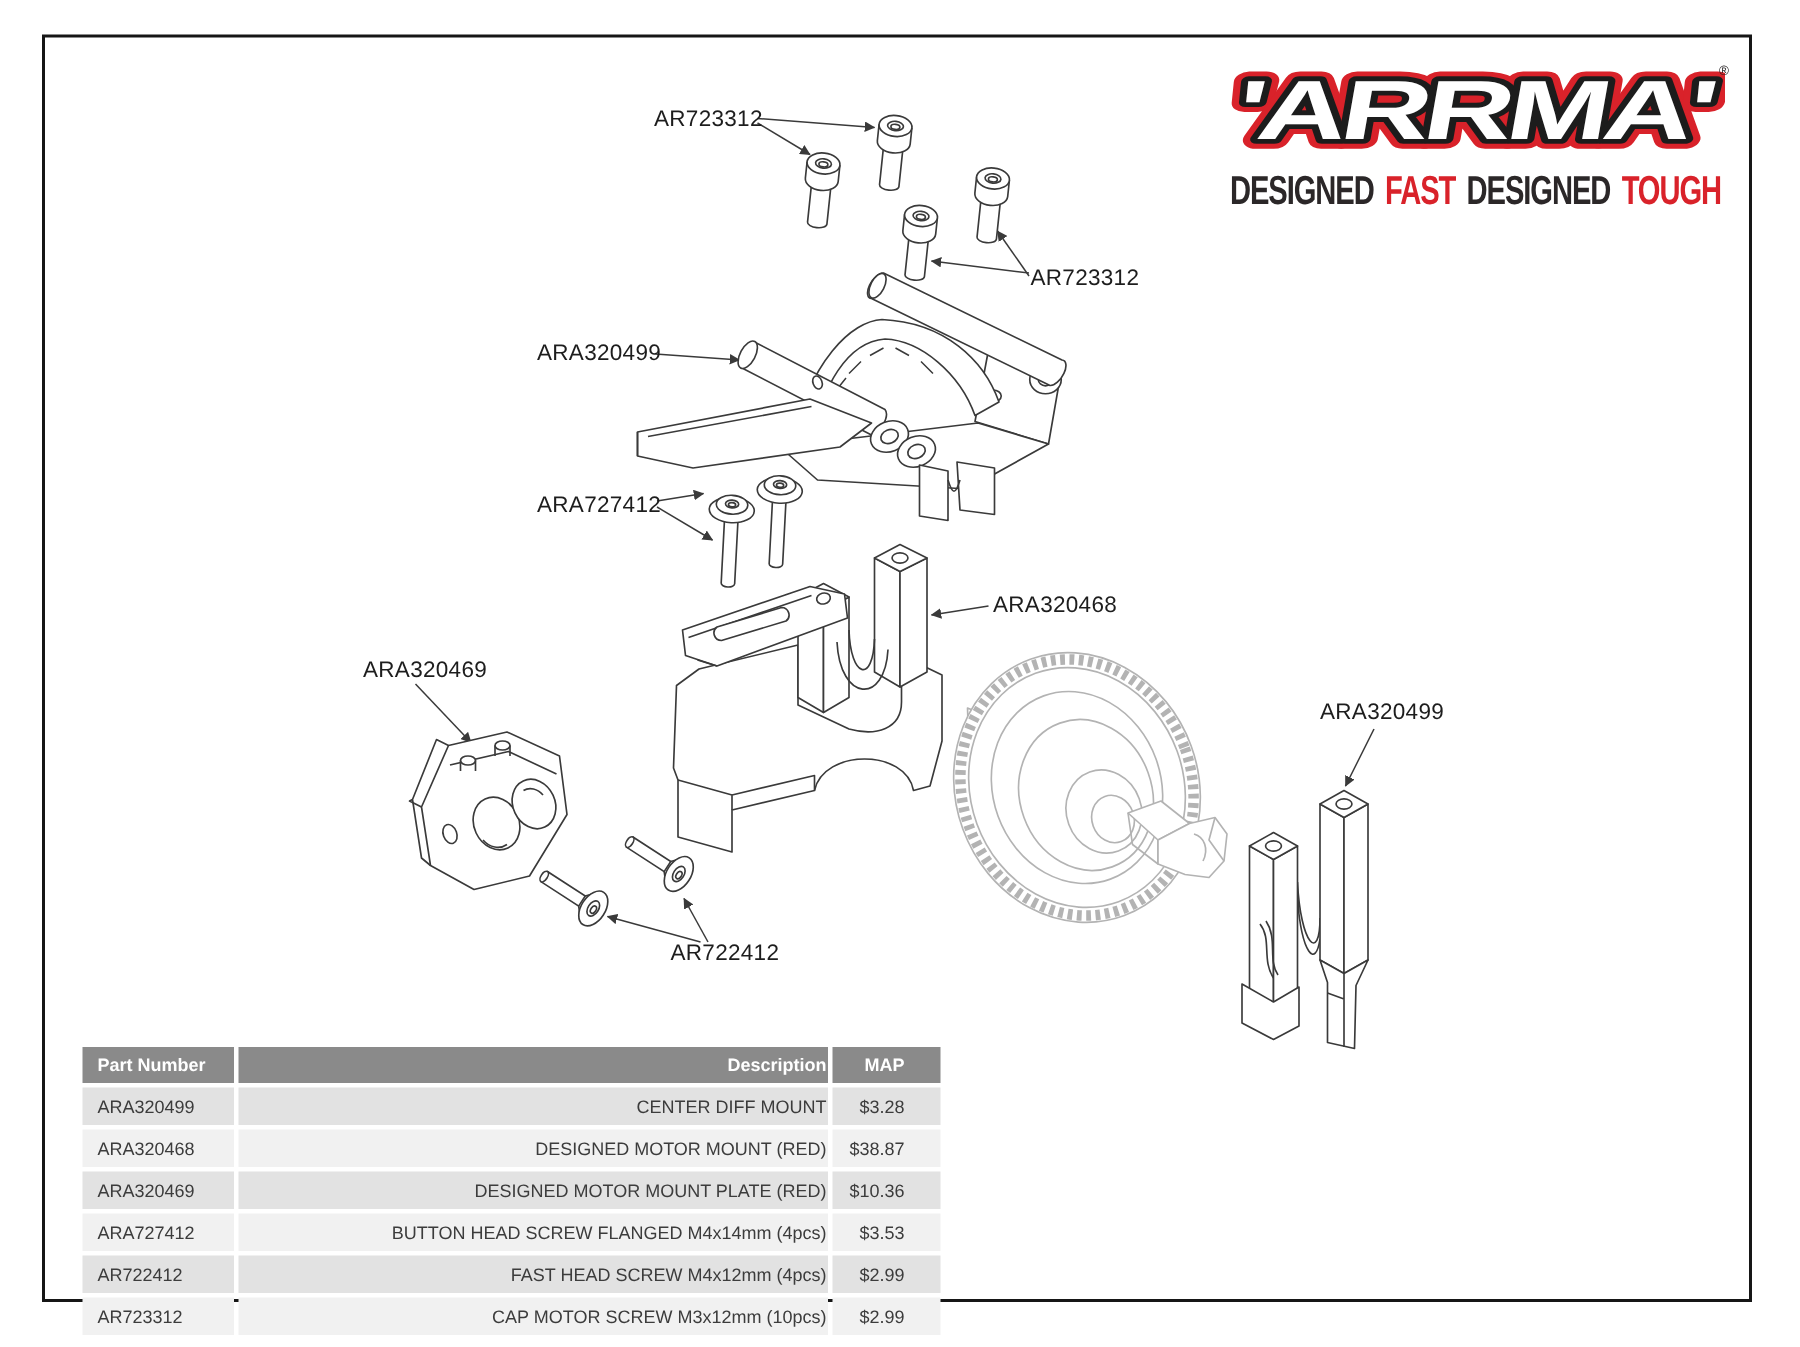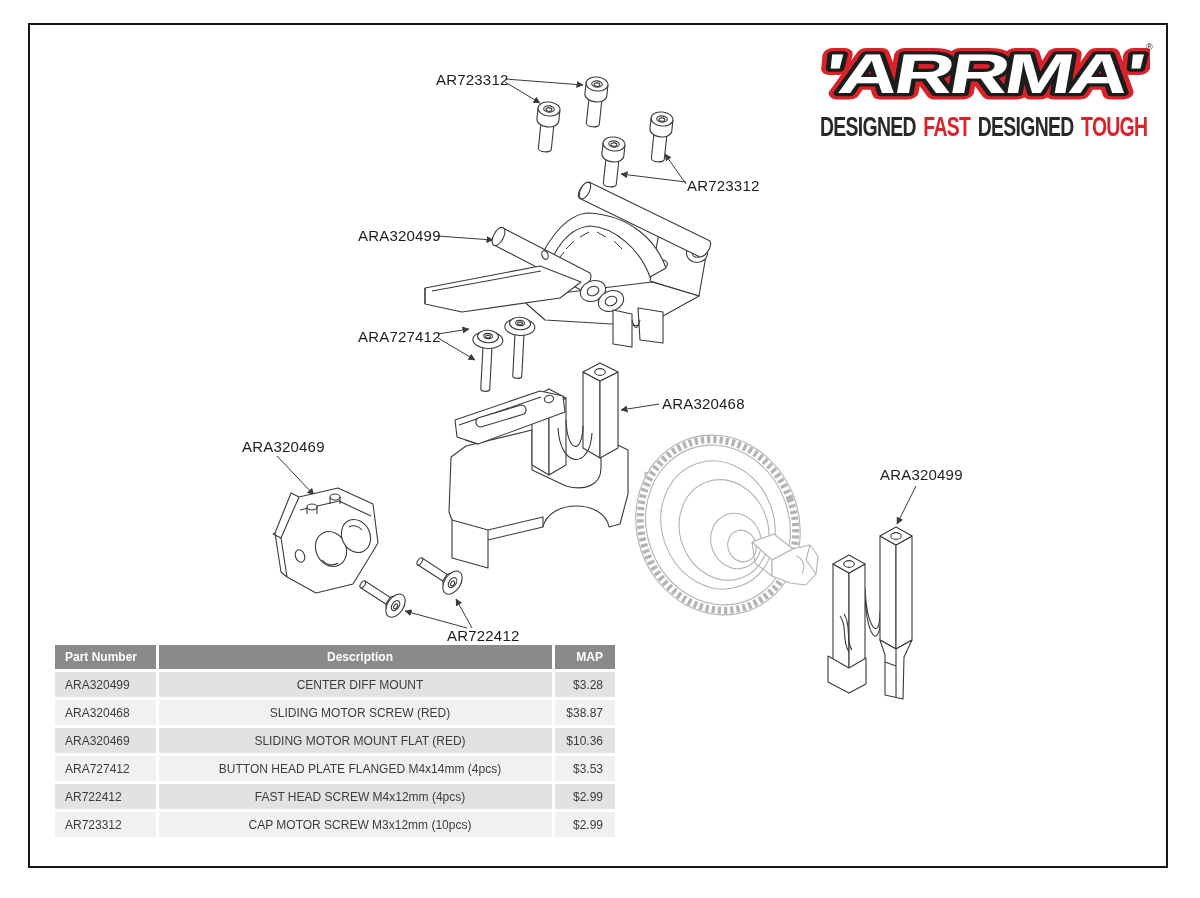--- a/index.html
+++ b/index.html
@@ -8,26 +8,26 @@
   .frame{position:absolute;left:28px;top:23px;width:1140px;height:845px;border:2px solid #161616;box-sizing:border-box;}
   .diagram-svg{position:absolute;left:0;top:0;width:1200px;height:898px;}
   .plabel{position:absolute;font-size:15px;color:#1d1d1d;letter-spacing:0.2px;white-space:nowrap;}
   
   .logo-word{position:absolute;left:814px;top:36px;width:336px;height:76px;}
   .logo-reg{position:absolute;left:1146px;top:42px;font-size:9px;color:#231f20;}
   .tagline{position:absolute;left:820px;top:112px;white-space:nowrap;font-weight:bold;font-size:27px;letter-spacing:-1px;word-spacing:4px;transform:scaleX(0.72);transform-origin:left center;}
   .tag-dark{color:#2b2728;}
   .tag-red{color:#d9222a;}
   
-  .parts-table{position:absolute;left:52px;top:642px;border-collapse:separate;border-spacing:3px;font-size:12px;color:#3c3c3c;}
+  .parts-table{position:absolute;left:52px;top:695px;border-collapse:separate;border-spacing:3px;font-size:12px;color:#3c3c3c;}
   .parts-table th{background:#8a8a8a;color:#ffffff;font-weight:bold;height:22px;font-size:12px;}
   .parts-table td{height:23px;}
   .parts-table .c-pn{width:90px;text-align:left;padding-left:10px;}
-  .parts-table .c-desc{width:382px;text-align:center;padding-left:10px;}
-  .parts-table .c-map{width:47px;text-align:right;padding-right:12px;}
+  .parts-table .c-desc{width:382px;text-align:right;padding-left:10px;}
+  .parts-table .c-map{width:47px;text-align:right;padding-right:24px;}
   .parts-table tr.odd td{background:#e2e2e2;}
   .parts-table tr.even td{background:#f1f1f1;}
 </style>
 </head>
 <body>
 
 <div class="page">
   <div class="frame"></div>
 
   <svg class="diagram-svg" viewBox="0 0 1200 898">
@@ -213,31 +213,31 @@
       </tr>
     </thead>
     <tbody>
       <tr class="odd">
         <td class="c-pn">ARA320499</td>
         <td class="c-desc">CENTER DIFF MOUNT</td>
         <td class="c-map">$3.28</td>
       </tr>
       <tr class="even">
         <td class="c-pn">ARA320468</td>
-        <td class="c-desc">SLIDING MOTOR SCREW (RED)</td>
+        <td class="c-desc">DESIGNED MOTOR MOUNT (RED)</td>
         <td class="c-map">$38.87</td>
       </tr>
       <tr class="odd">
         <td class="c-pn">ARA320469</td>
-        <td class="c-desc">SLIDING MOTOR MOUNT FLAT (RED)</td>
+        <td class="c-desc">DESIGNED MOTOR MOUNT PLATE (RED)</td>
         <td class="c-map">$10.36</td>
       </tr>
       <tr class="even">
         <td class="c-pn">ARA727412</td>
-        <td class="c-desc">BUTTON HEAD PLATE FLANGED M4x14mm (4pcs)</td>
+        <td class="c-desc">BUTTON HEAD SCREW FLANGED M4x14mm (4pcs)</td>
         <td class="c-map">$3.53</td>
       </tr>
       <tr class="odd">
         <td class="c-pn">AR722412</td>
         <td class="c-desc">FAST HEAD SCREW M4x12mm (4pcs)</td>
         <td class="c-map">$2.99</td>
       </tr>
       <tr class="even">
         <td class="c-pn">AR723312</td>
         <td class="c-desc">CAP MOTOR SCREW M3x12mm (10pcs)</td>

